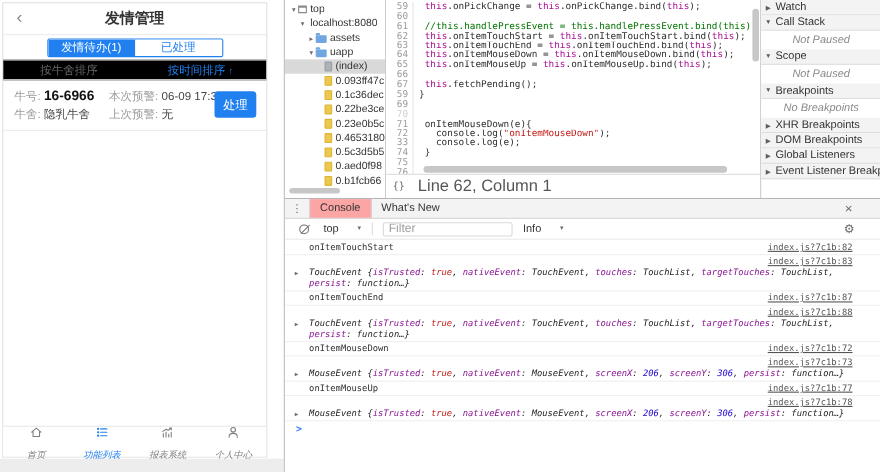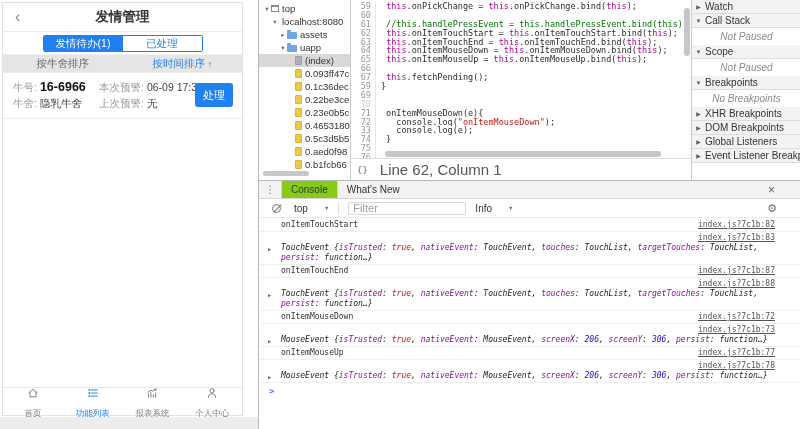--- a/index.html
+++ b/index.html
@@ -12,40 +12,40 @@
   .app{position:absolute;left:2px;top:2px;width:241px;height:414px;background:#fff;
        border:1px solid #e2e2e2;}
   .app-header{height:29px;border-bottom:1px solid #ebebeb;position:relative;
               display:flex;align-items:center;justify-content:center;}
   .back{position:absolute;left:12px;top:3px;font-size:16px;color:#8a8a8a;line-height:22px;cursor:default;}
   .app-title{font-size:13.5px;font-weight:bold;color:#333;}
   .tabs-row{height:22px;display:flex;align-items:center;justify-content:center;}
   .tab-group{display:flex;border:1px solid var(--accent);border-radius:2px;overflow:hidden;height:17px;}
   .app-tab{width:79px;line-height:15px;text-align:center;font-size:10.5px;color:var(--accent);background:#fff;}
   .app-tab.active{background:var(--accent);color:#fff;}
-  .sort-row{height:19px;background:#e5e5e5;border-top:1px solid #f0f0f0;border-bottom:1px solid #ececec;
-            display:flex;align-items:center;font-size:10.5px;}
+  .sort-row{height:19px;background:#000000;border-top:1px solid #f0f0f0;border-bottom:1px solid #ececec;
+            display:flex;align-items:center;font-size:10.5px;text-decoration:underline;}
   .sort-half{flex:1;text-align:center;}
   .sort-left{color:#666;}
   .sort-right{color:var(--accent);}
   .sort-arrow{font-size:8.5px;}
   .card{position:relative;height:46px;border-bottom:1px solid #ececec;padding:7px 10px 0 10px;}
   .card-line{display:flex;align-items:baseline;height:17px;font-size:10.5px;white-space:nowrap;}
   .pair{display:flex;align-items:baseline;}
   .pair.first{width:86px;flex:none;}
   .fl{color:#9b9b9b;margin-right:3px;}
   .fv{color:#444;}
   .fv.strong{font-weight:bold;font-size:12.5px;color:#111;}
   .process-btn{position:absolute;right:9px;top:10px;width:38px;height:24px;background:var(--accent);
                color:#fff;font-size:11px;border-radius:3px;display:flex;align-items:center;justify-content:center;}
   .app-nav{position:absolute;left:0;right:0;bottom:0;height:28px;border-top:1px solid #e8e8e8;display:flex;background:#fff;}
   .nav-item{flex:1;display:flex;flex-direction:column;align-items:center;justify-content:center;color:#7f7f7f;}
   .nav-item.active{color:var(--accent);}
   .nav-item svg{width:14px;height:14px;display:block;}
-  .nav-label{font-size:8.5px;line-height:9px;margin-top:9px;}
+  .nav-label{font-size:8.5px;line-height:9px;margin-top:9px;font-style:italic;}
   .bottom-strip{position:absolute;left:0;top:417px;width:258px;height:12px;background:#ededed;}
 
   
   .devtools{position:absolute;left:258px;top:0;width:542px;height:429px;background:#fff;
             border-left:1px solid #b9b9b9;font-size:10px;color:#333;}
   
   .navigator{position:absolute;left:0;top:0;width:92px;height:180px;border-right:1px solid #ccc;
              overflow:hidden;background:#fff;padding-top:2px;}
   .tree-row{height:13px;display:flex;align-items:center;font-size:9.5px;color:#333;white-space:nowrap;}
   .tree-row.selected{background:#d9d9d9;}
@@ -85,21 +85,21 @@
   .dbg-h{height:14px;background:#f3f3f3;border-bottom:1px solid #ddd;display:flex;align-items:center;
          font-size:10px;color:#333;white-space:nowrap;overflow:hidden;}
   .dbg-h .tri{width:13px;flex:none;text-align:center;font-size:6px;color:#5f5f5f;}
   .dbg-b{height:17px;display:flex;align-items:center;justify-content:center;font-size:10px;
          font-style:italic;color:#8a8a8a;background:#fff;}
   
   .console{position:absolute;left:0;top:180px;width:542px;height:249px;border-top:1px solid #b5b5b5;background:#fff;}
   .con-tabbar{height:18px;background:#f3f3f3;border-bottom:1px solid #d6d6d6;display:flex;align-items:stretch;position:relative;}
   .kebab{width:22px;display:flex;align-items:center;justify-content:center;color:#6e6e6e;font-size:10px;}
   .con-tab{padding:0 9px;display:flex;align-items:center;font-size:10px;color:#333;}
-  .con-tab.active{background:#84cc16;border-left:1px solid #d6d6d6;border-right:1px solid #d6d6d6;}
+  .con-tab.active{background:#fca5a5;border-left:1px solid #d6d6d6;border-right:1px solid #d6d6d6;}
   .con-close{position:absolute;right:26px;top:0;height:17px;display:flex;align-items:center;
              font-size:12px;color:#5f6368;}
   .con-toolbar{height:19px;border-bottom:1px solid #ebebeb;display:flex;align-items:center;
                position:relative;font-size:10px;color:#333;}
   .clear-icon{margin-left:13px;width:9px;height:9px;border:1px solid #757575;border-radius:50%;
               position:relative;flex:none;}
   .clear-icon::after{content:"";position:absolute;left:-1.5px;top:3.5px;width:11px;height:1px;
                      background:#757575;transform:rotate(-45deg);}
   .ctx{margin-left:13px;}
   .dd-arrow{font-size:5.5px;color:#6e6e6e;margin-left:16px;}

